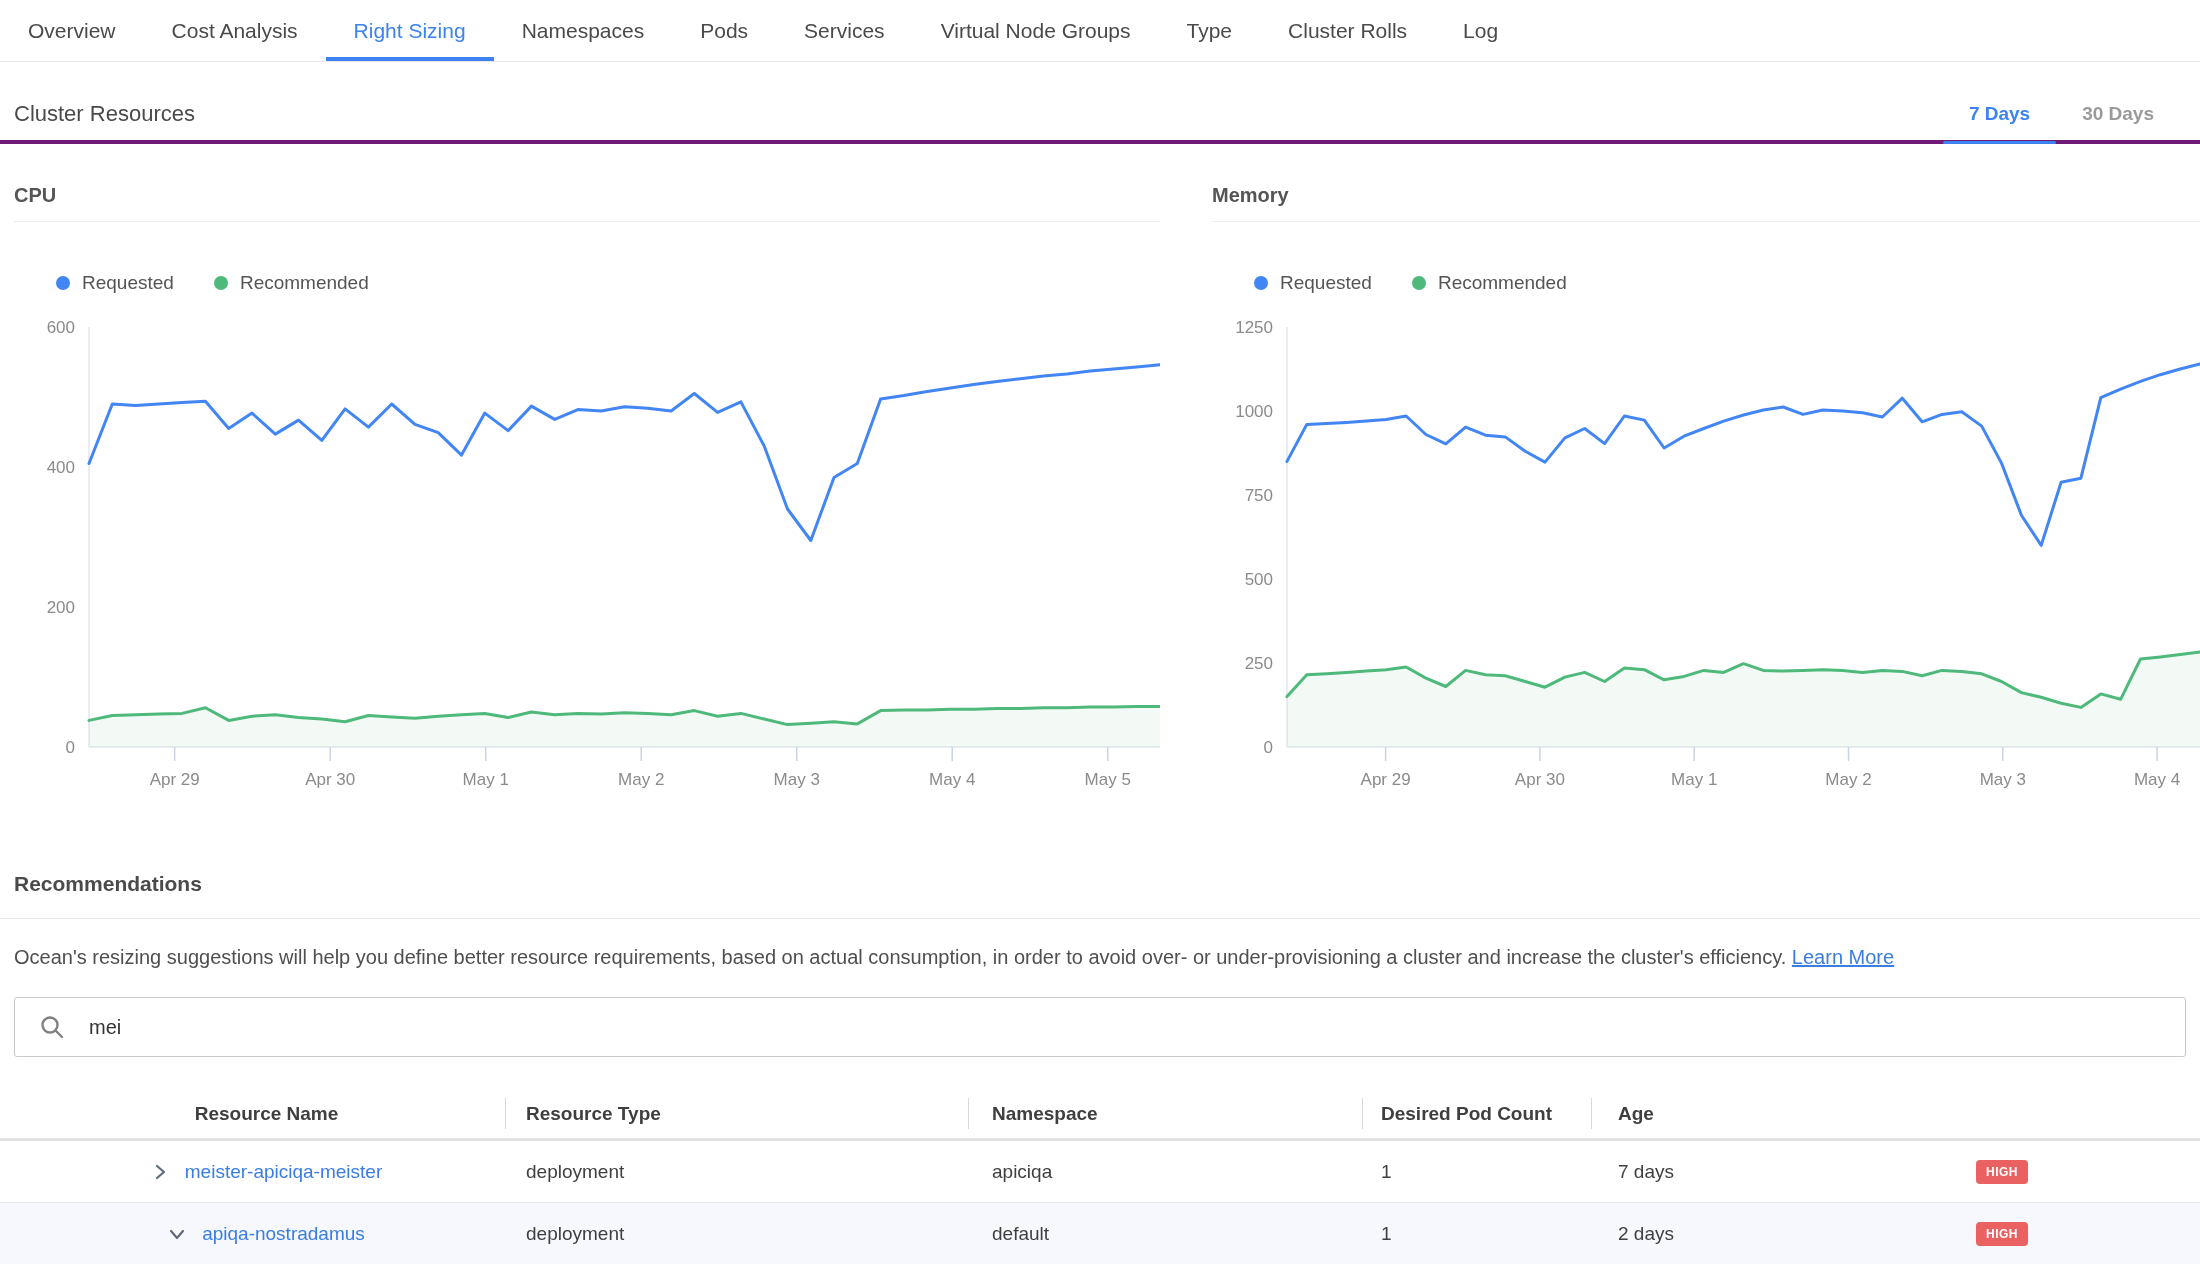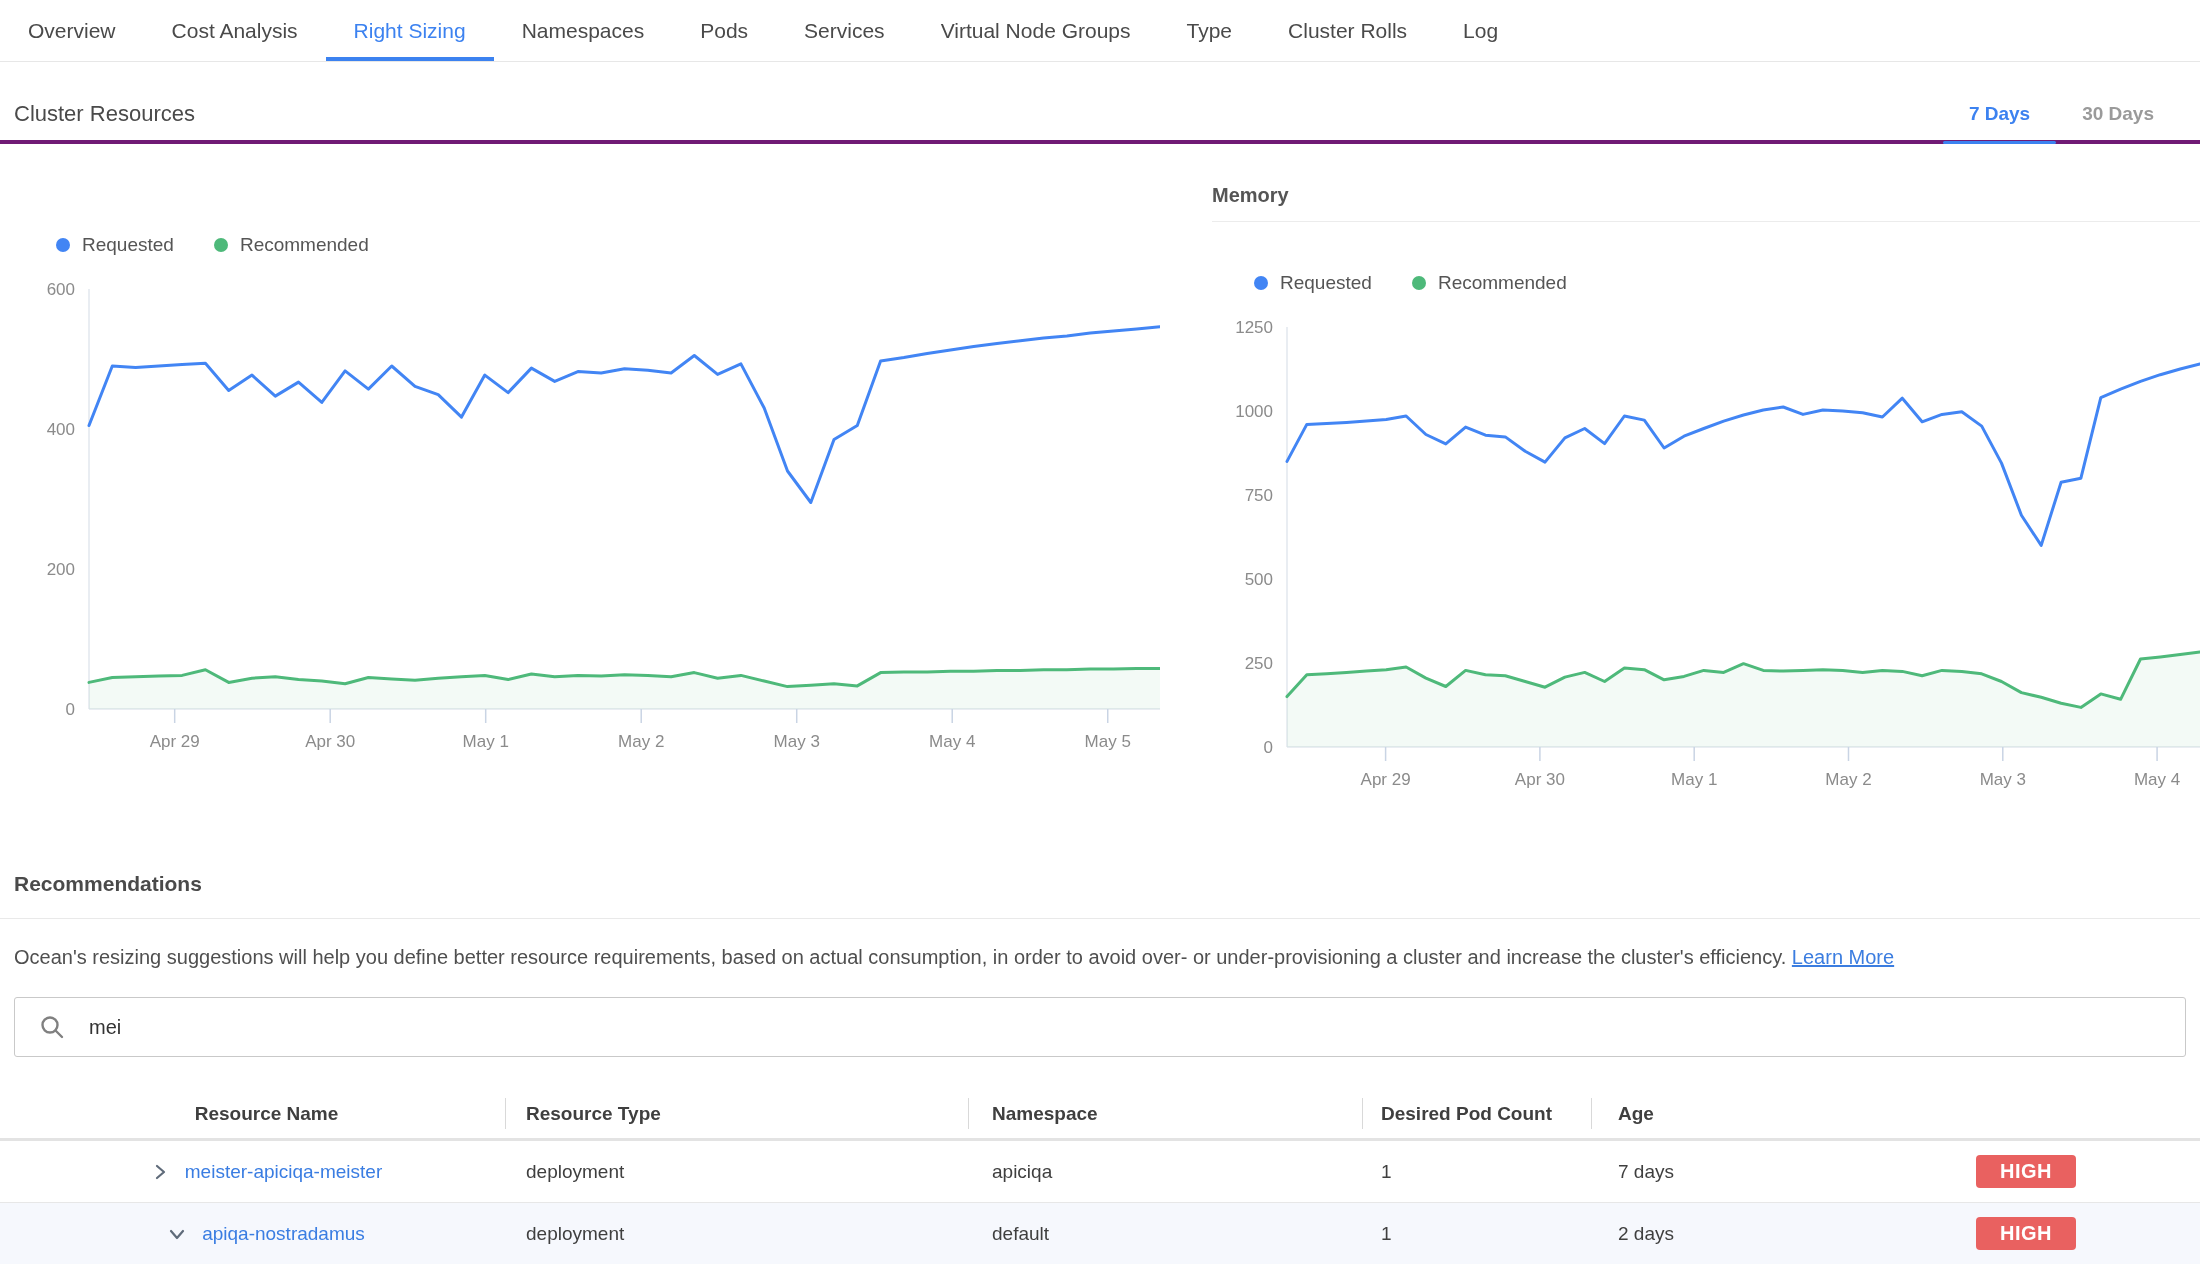--- a/index.html
+++ b/index.html
@@ -63,22 +63,22 @@
   .td { display:flex; align-items:center; }
   .col-name   { width:505px; padding-left:28px;justify-content:center; }
   .col-type   { width:463px; padding-left:21px; }
   .col-ns     { width:394px; padding-left:24px; }
   .col-pods   { width:229px; padding-left:19px; }
   .col-age    { width:365px; padding-left:27px; }
   .col-impact { flex:1;      padding-left:20px; }
   .chevron { width:18px; height:18px; margin-right:16px; cursor:pointer; flex:none; display:flex;
     align-items:center; justify-content:center; }
   .row-link { color:#3a7de2; cursor:pointer; text-decoration:none; }
-  .badge { background:#e96160; color:#fff; font-size:20px; font-weight:700; letter-spacing:.5px;
-    padding:5px 24px; border-radius:4px; }
+  .badge { background:#e96160; color:#fff; font-size:12px; font-weight:700; letter-spacing:.5px;
+    padding:5px 10px; border-radius:4px; }
   .sort-arrow { margin-left:10px; font-size:19px; color:#4a4a4a; }
 </style>
 </head>
 <body>
 
 <nav class="tabbar">
   <div class="tab">Overview</div>
   <div class="tab">Cost Analysis</div>
   <div class="tab active">Right Sizing</div>
   <div class="tab">Namespaces</div>
@@ -93,20 +93,21 @@
 <div class="section-header">
   <h2 class="section-title">Cluster Resources</h2>
   <div class="range-tabs">
     <div class="range-tab active">7 Days</div>
     <div class="range-tab">30 Days</div>
   </div>
 </div>
 
 <div class="charts">
   <section class="chart-panel" style="width:1146px">
+    <h3 class="chart-title">CPU</h3>
     <div class="legend">
       <span class="legend-item">
         <span class="dot dot-blue"></span>
         <span>Requested</span>
       </span>
       <span class="legend-item">
         <span class="dot dot-green"></span>
         <span>Recommended</span>
       </span>
     </div>

